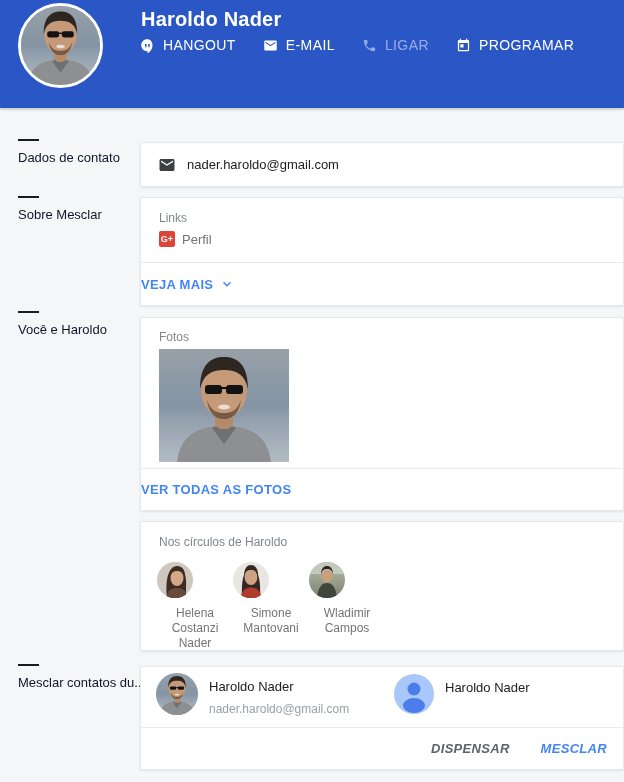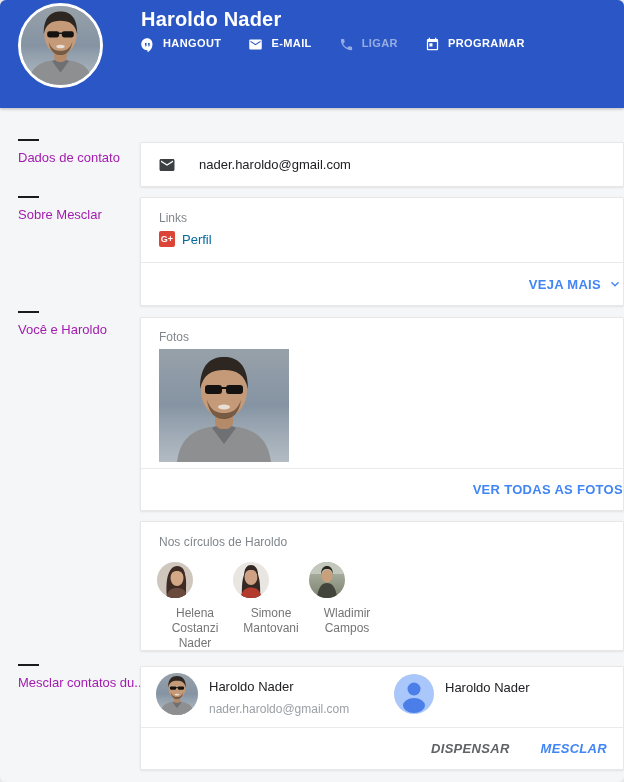--- a/index.html
+++ b/index.html
@@ -1,48 +1,48 @@
 <!DOCTYPE html>
 <html><head>
 <meta charset="utf-8">
 <style>
   html,body{margin:0;padding:0;}
   body{font-family:"Liberation Sans","DejaVu Sans",sans-serif;background:#e9e9e9;}
-  .page{position:relative;width:624px;height:782px;background:#f5f6f7;overflow:hidden;border-radius:6px;}
+  .page{position:relative;width:624px;height:782px;background:#f5f6f7;overflow:hidden;}
 
   
   .header{position:absolute;top:0;left:0;width:624px;height:108px;background:#2a56c6;box-shadow:0 1px 3px rgba(0,0,0,.25);}
   .avatar-lg{position:absolute;left:18px;top:3px;width:79px;height:79px;border:3px solid #ffffff;border-radius:50%;overflow:hidden;background:#8d9aa8;}
   .avatar-lg svg{width:100%;height:100%;display:block;}
   .header-title{position:absolute;left:141px;top:8px;font-size:20px;font-weight:700;color:#ffffff;letter-spacing:.2px;}
   .actions{position:absolute;left:140px;top:37px;display:flex;align-items:center;}
-  .action{display:flex;align-items:flex-start;margin-right:27px;color:#ffffff;font-size:11px;font-weight:700;letter-spacing:.4px;cursor:pointer;}
+  .action{display:flex;align-items:flex-end;margin-right:27px;color:#ffffff;font-size:14px;font-weight:400;letter-spacing:.4px;cursor:pointer;}
   .action .act-ic{width:15px;height:15px;margin-right:8px;fill:#ffffff;flex:none;}
   .action.disabled{opacity:.5;cursor:default;}
 
   
   .side-label{position:absolute;left:18px;}
   .side-label .dash{width:21px;height:2px;background:#1b1b1b;margin-bottom:9px;}
-  .side-label .txt{font-size:13px;color:#a21caf;white-space:nowrap;}
+  .side-label .txt{font-size:13px;color:#0f172a;white-space:nowrap;}
 
   
-  .card{position:absolute;left:140px;width:484px;background:#ffffff;border:1px solid #e7e7e7;border-radius:1px;box-shadow:0 1px 2px rgba(0,0,0,.08);box-sizing:border-box;gap:12px;}
+  .card{position:absolute;left:140px;width:484px;background:#ffffff;border:1px solid #e7e7e7;border-radius:1px;box-shadow:0 1px 2px rgba(0,0,0,.08);box-sizing:border-box;}
   .card-div{position:absolute;left:0;right:0;height:1px;background:#e8eaed;}
 
   #card-contact{top:142px;height:45px;display:flex;align-items:center;padding-left:17px;}
   .mail-ic{width:18px;height:18px;fill:#3c4043;margin-right:11px;flex:none;}
   .email-text{font-size:13px;color:#202124;}
 
   #card-about{top:197px;height:109px;}
   .minor-label{position:absolute;left:18px;font-size:12px;color:#80868b;}
   #links-label{top:13px;}
   .link-row{position:absolute;left:18px;top:33px;display:flex;align-items:center;cursor:pointer;}
   .gplus{width:16px;height:16px;background:#db4437;border-radius:2px;color:#fff;font-size:9px;font-weight:700;display:flex;align-items:center;justify-content:center;flex:none;}
-  .link-name{margin-left:7px;font-size:13px;color:#0369a1;}
-  .footer-btn{position:absolute;left:0;right:0;bottom:0;display:flex;align-items:center;justify-content:flex-end;color:#4285f4;font-size:13px;font-weight:700;letter-spacing:.3px;cursor:pointer;}
+  .link-name{margin-left:7px;font-size:13px;color:#737373;}
+  .footer-btn{position:absolute;left:0;right:0;bottom:0;display:flex;align-items:center;justify-content:flex-start;color:#4285f4;font-size:13px;font-weight:700;letter-spacing:.3px;cursor:pointer;}
   #see-more{height:42px;}
   .chev{width:16px;height:16px;fill:#4285f4;margin-left:6px;}
 
   #card-photos{top:317px;height:194px;}
   #photos-label{top:12px;}
   .photo-box{position:absolute;left:18px;top:31px;width:130px;height:113px;overflow:hidden;cursor:pointer;}
   .photo-box svg{width:100%;height:100%;display:block;}
   #see-all-photos{height:41px;}
 
   #card-circles{top:521px;height:130px;}

